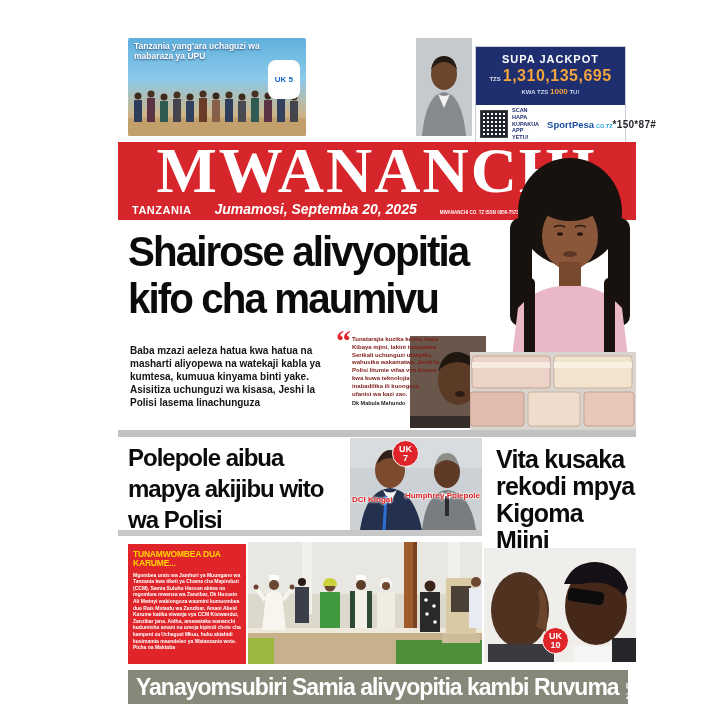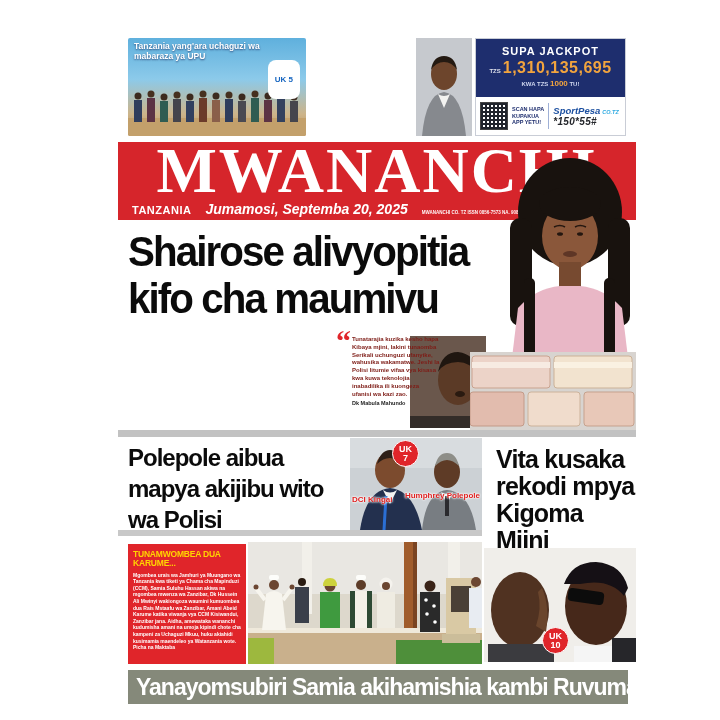--- a/index.html
+++ b/index.html
@@ -17,45 +17,45 @@
     font-size:8px;padding:15px 7px;border-radius:8px;}
   .upu-crowd{position:absolute;left:0;bottom:0;width:178px;height:58px;}
 
   .ded-story{left:194px;top:10px;width:102px;}
   .ded-headline{font-size:19px;font-weight:800;line-height:.98;letter-spacing:-.5px;color:#0c0c0c;
     transform:scaleX(.93);transform-origin:left top;}
   .ded-badge{display:inline-block;margin-top:5px;background:#e0252a;color:#fff;font-weight:800;
     font-size:7px;padding:2px 9px;border-radius:8px;letter-spacing:.3px;}
   .ded-photo{left:298px;top:8px;width:56px;height:98px;background:#c6c9ce;overflow:hidden;}
 
-  .ad{left:357px;top:8px;width:151px;height:98px;border:1px solid #c9cdd6;box-sizing:border-box;background:#fff;}
+  .ad{left:357px;top:16px;width:151px;height:98px;border:1px solid #c9cdd6;box-sizing:border-box;background:#fff;}
   .ad-navy{height:58px;background:#1e2e6e;color:#fff;text-align:center;padding-top:6px;box-sizing:border-box;}
   .ad-title{font-size:11px;font-weight:800;letter-spacing:1px;}
   .ad-amount-row{margin-top:2px;display:flex;justify-content:center;align-items:baseline;gap:2px;}
   .ad-cur{font-size:6px;font-weight:bold;opacity:.85;}
   .ad-amount{font-size:16px;font-weight:800;color:#f2a43e;letter-spacing:.5px;}
   .ad-terms{margin-top:2px;font-size:6px;font-weight:bold;color:#cfd6ee;}
   .ad-terms b{color:#f2a43e;font-size:8px;}
   .ad-white{height:38px;display:flex;align-items:center;padding:3px 4px;gap:4px;box-sizing:border-box;}
   .qr{width:26px;height:26px;flex:0 0 auto;background:
       repeating-linear-gradient(0deg,#20242c 0 2px,transparent 2px 4px),
       repeating-linear-gradient(90deg,#20242c 0 2px,#fff 2px 4px);border:1px solid #444;}
   .scan-text{font-size:5.5px;font-weight:800;color:#1e2e6e;line-height:1.25;white-space:pre-line;}
   .ad-vline{width:1px;height:26px;background:#9fb0d6;}
-  .ad-brand-col{display:flex;flex-direction:column;font-style:italic;}
+  .ad-brand-col{display:flex;}
   .brand-row{display:flex;align-items:baseline;gap:2px;}
   .brand{font-size:9.5px;font-weight:800;color:#1b4fa0;}
   .brand-tld{font-size:5.5px;font-weight:800;color:#29a8e0;}
   .ussd{font-size:10px;font-weight:800;color:#24262b;letter-spacing:.3px;}
 
   
   .masthead{left:0;top:112px;width:518px;height:78px;background:#d6252b;z-index:1;}
   .mast-title{position:absolute;left:0;top:-2px;width:100%;text-align:center;color:#fff;
     font-family:"Liberation Serif",serif;font-weight:bold;font-size:64px;line-height:62px;letter-spacing:2px;}
-  .dateline{position:absolute;left:14px;right:10px;bottom:3px;display:flex;align-items:baseline;gap:14px;color:#fff;}
+  .dateline{position:absolute;left:14px;right:10px;bottom:3px;display:flex;align-items:baseline;gap:23px;color:#fff;}
   .mast-region{font-size:11px;font-weight:800;letter-spacing:.5px;}
   .mast-date{font-size:14px;font-weight:bold;font-style:italic;}
   .mast-info,.mast-price{font-size:4.5px;font-weight:bold;opacity:.95;}
 
   
   .portrait{left:386px;top:126px;width:132px;height:202px;z-index:5;}
   .blocks{left:352px;top:322px;width:166px;height:78px;z-index:6;overflow:hidden;}
   .lead-headline{left:10px;top:198px;width:392px;font-size:42px;line-height:47px;font-weight:800;
     letter-spacing:-2px;color:#0b0b0b;transform:scaleX(.96);transform-origin:left top;z-index:2;}
   .lead-headline span{display:block;}
@@ -197,21 +197,21 @@
         <div class="qr"></div>
         <div class="scan-text">SCAN HAPA
 KUPAKUA
 APP YETU!</div>
         <div class="ad-vline"></div>
         <div class="ad-brand-col">
           <div class="brand-row">
             <span class="brand">SportPesa</span>
             <span class="brand-tld">CO.TZ</span>
           </div>
-          <div class="ussd">*150*55#</div>
+          <div class="ussd">*150*87#</div>
         </div>
       </div>
     </div>
 
     <div class="abs masthead">
       <div class="mast-title">MWANANCHI</div>
       <div class="dateline">
         <span class="mast-region">TANZANIA</span>
         <span class="mast-date">Jumamosi, Septemba 20, 2025</span>
         <span class="mast-info">MWANANCHI CO. TZ ISSN 0856-7573 NA. 9081</span>
@@ -249,20 +249,21 @@
         <rect x="2" y="10" width="78" height="6" fill="#f7ebe2"></rect>
         <rect x="84" y="10" width="78" height="6" fill="#faf1e2"></rect>
       </svg>
     </div>
 
     <div class="abs lead-headline">
       <span>Shairose alivyopitia</span>
       <span>kifo cha maumivu</span>
     </div>
 
+    <div class="abs deck">Baba mzazi aeleza hatua kwa hatua na masharti aliyopewa na watekaji kabla ya kumtesa, kumuua kinyama binti yake. Asisitiza uchunguzi wa kisasa, Jeshi la Polisi lasema linachunguza</div>
 
     <div class="abs quote-man">
       <svg viewBox="0 0 76 92" width="76" height="92">
         <rect width="76" height="92" fill="#6a574c"></rect>
         <ellipse cx="48" cy="44" rx="20" ry="25" fill="#5b3a26"></ellipse>
         <path d="M28,36 Q32,16 48,16 Q66,18 68,38 Q60,26 48,26 Q34,26 28,36 Z" fill="#1f1610"></path>
         <ellipse cx="50" cy="58" rx="5" ry="3" fill="#2a1a10"></ellipse>
         <rect x="0" y="80" width="76" height="12" fill="#332c28"></rect>
       </svg>
     </div>
@@ -385,18 +386,18 @@
           <rect x="194" y="92" width="38" height="9" fill="#cbbd9a"></rect>
         </g>
         <g>
           <circle cx="228" cy="40" r="5" fill="#6b4631"></circle>
           <rect x="221" y="46" width="13" height="40" fill="#e8ecf2"></rect>
         </g>
       </svg>
     </div>
 
     <div class="abs banner">
-      <span class="banner-text">Yanayomsubiri Samia akihamishia kambi Ruvuma</span>
+      <span class="banner-text">Yanayomsubiri Samia alivyopitia kambi Ruvuma</span>
       <span class="banner-badge">UK 2</span>
     </div>
 
   </div>
 </div>
 
 </body></html>

